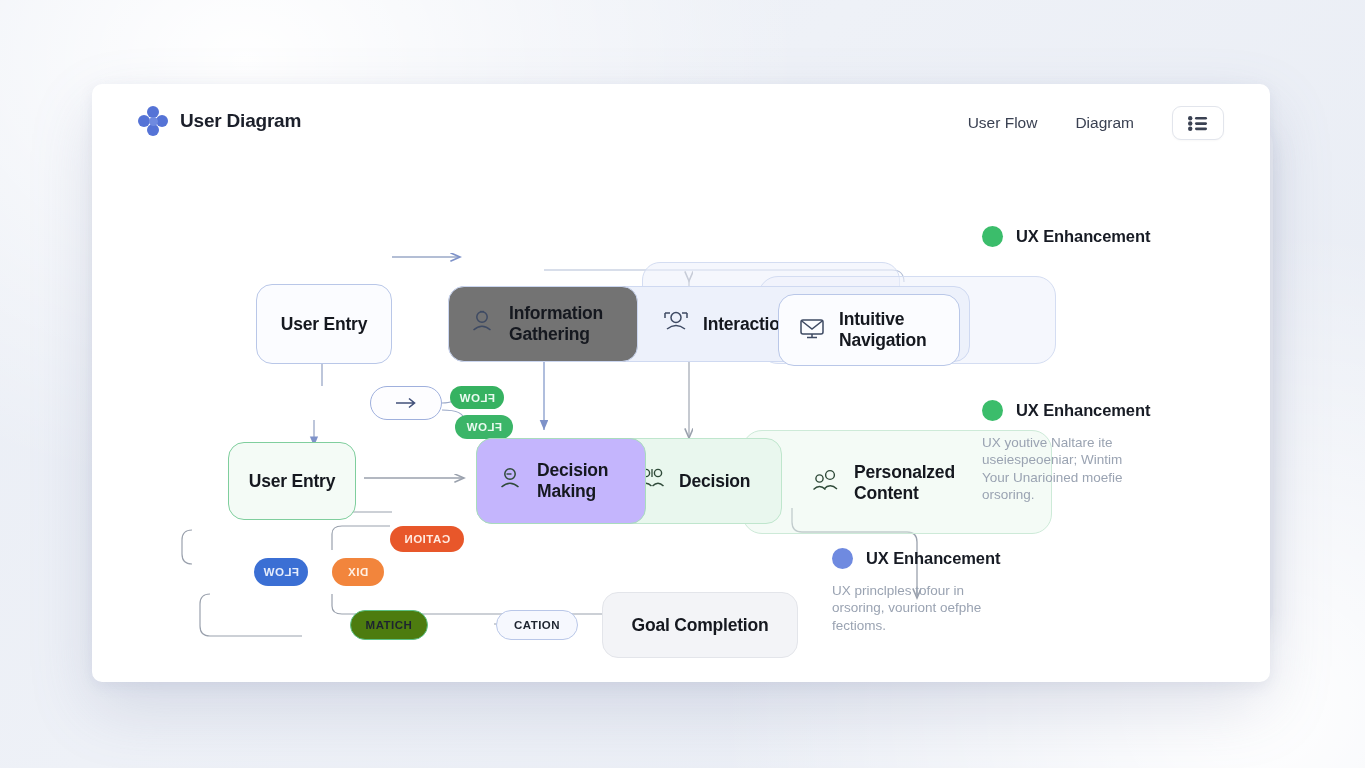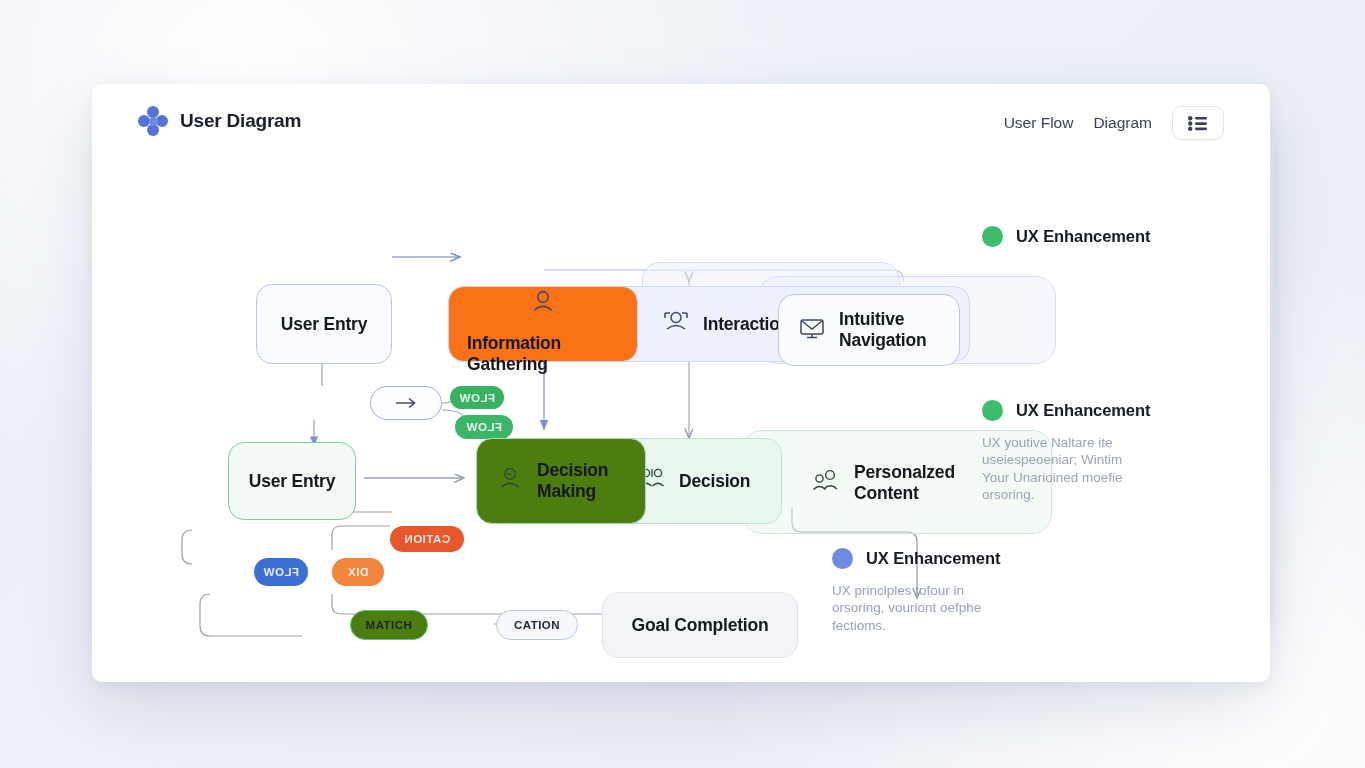--- a/index.html
+++ b/index.html
@@ -39,47 +39,47 @@
   #logo-mark i {
     position:absolute; border-radius:50%; background:#5573d6; display:block;
   }
   #logo-mark i.t { width:12px; height:12px; left:9px;  top:0px; }
   #logo-mark i.l { width:12px; height:12px; left:0px;  top:9px; }
   #logo-mark i.r { width:12px; height:12px; left:18px; top:9px; }
   #logo-mark i.b { width:12px; height:12px; left:9px;  top:18px; }
   #logo-mark i.c { width:9px;  height:9px;  left:10.5px; top:10.5px; background:#6f8ae0; }
   #brand-title { font-size:19px; font-weight:700; color:#1b1f2a; letter-spacing:-.2px; }
 
-  #nav { position:absolute; right:46px; top:22px; display:flex; align-items:center; gap:20px; }
+  #nav { position:absolute; right:46px; top:22px; display:flex; align-items:center; gap:38px; }
   .nav-link { font-size:15.5px; color:#3a4152; white-space:nowrap; cursor:pointer; }
   #list-view-button {
     width:52px; height:34px; border:1px solid #e2e5ec; border-radius:9px;
     background:#fff; display:flex; align-items:center; justify-content:center;
     cursor:pointer; box-shadow:0 1px 2px rgba(0,0,0,.03);
   }
 
   
   #canvas { position:absolute; left:0; top:74px; width:1178px; height:524px; }
   #wires { position:absolute; left:0; top:0; width:1178px; height:524px; }
 
   .node {
     position:absolute; display:flex; align-items:center; gap:12px;
     border-radius:16px; padding:0 18px; box-sizing:border-box;
   }
   .node .label { font-size:17.5px; font-weight:700; color:#15181f; line-height:1.18; letter-spacing:-.2px; }
   .node .ico { flex:none; display:block; }
 
   
   .n-blue-plain { background:#fbfcff; border:1px solid #b9c7e8; }
-  .n-blue-solid { background:#f97316; border:1px solid #cbd6f0;flex-direction:column; }
+  .n-blue-solid { background:#737373; border:1px solid #cbd6f0; }
   .n-blue-soft  { background:#edf1fb; border:1px solid #cfd9f1; }
   .n-blue-ghost { background:rgba(237,241,251,.55); border:1px solid #d4ddf2; }
   
   .n-green-plain { background:#f4fbf6; border:1px solid #7fce9d; }
-  .n-green-solid { background:#4d7c0f; border:1px solid #a9dcbd; }
+  .n-green-solid { background:#c4b5fd; border:1px solid #a9dcbd; }
   .n-green-soft  { background:#e9f7ee; border:1px solid #bfe6cd; }
   .n-green-ghost { background:rgba(233,247,238,.5); border:1px solid #cdead8; }
   
   .n-gray { background:#f3f4f7; border:1px solid #e3e5ea; }
 
   .pill {
     position:absolute; display:flex; align-items:center; justify-content:center;
     border-radius:999px; font-size:11.5px; font-weight:700; letter-spacing:.5px;
     transform:scaleX(-1);       
   }

